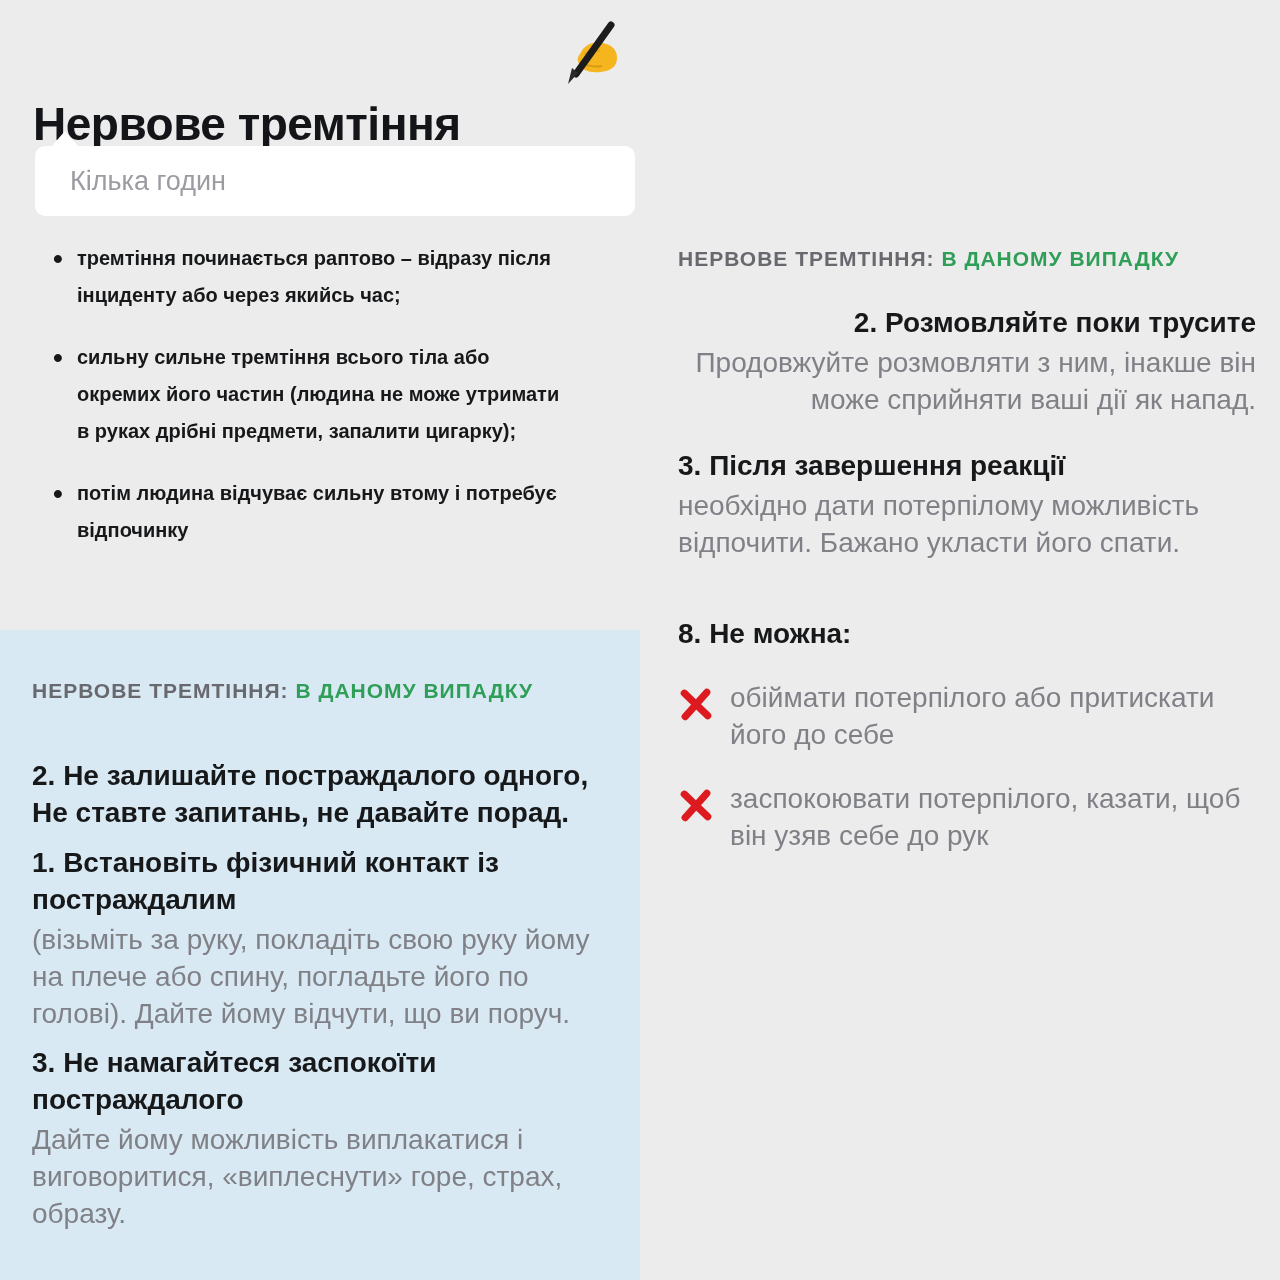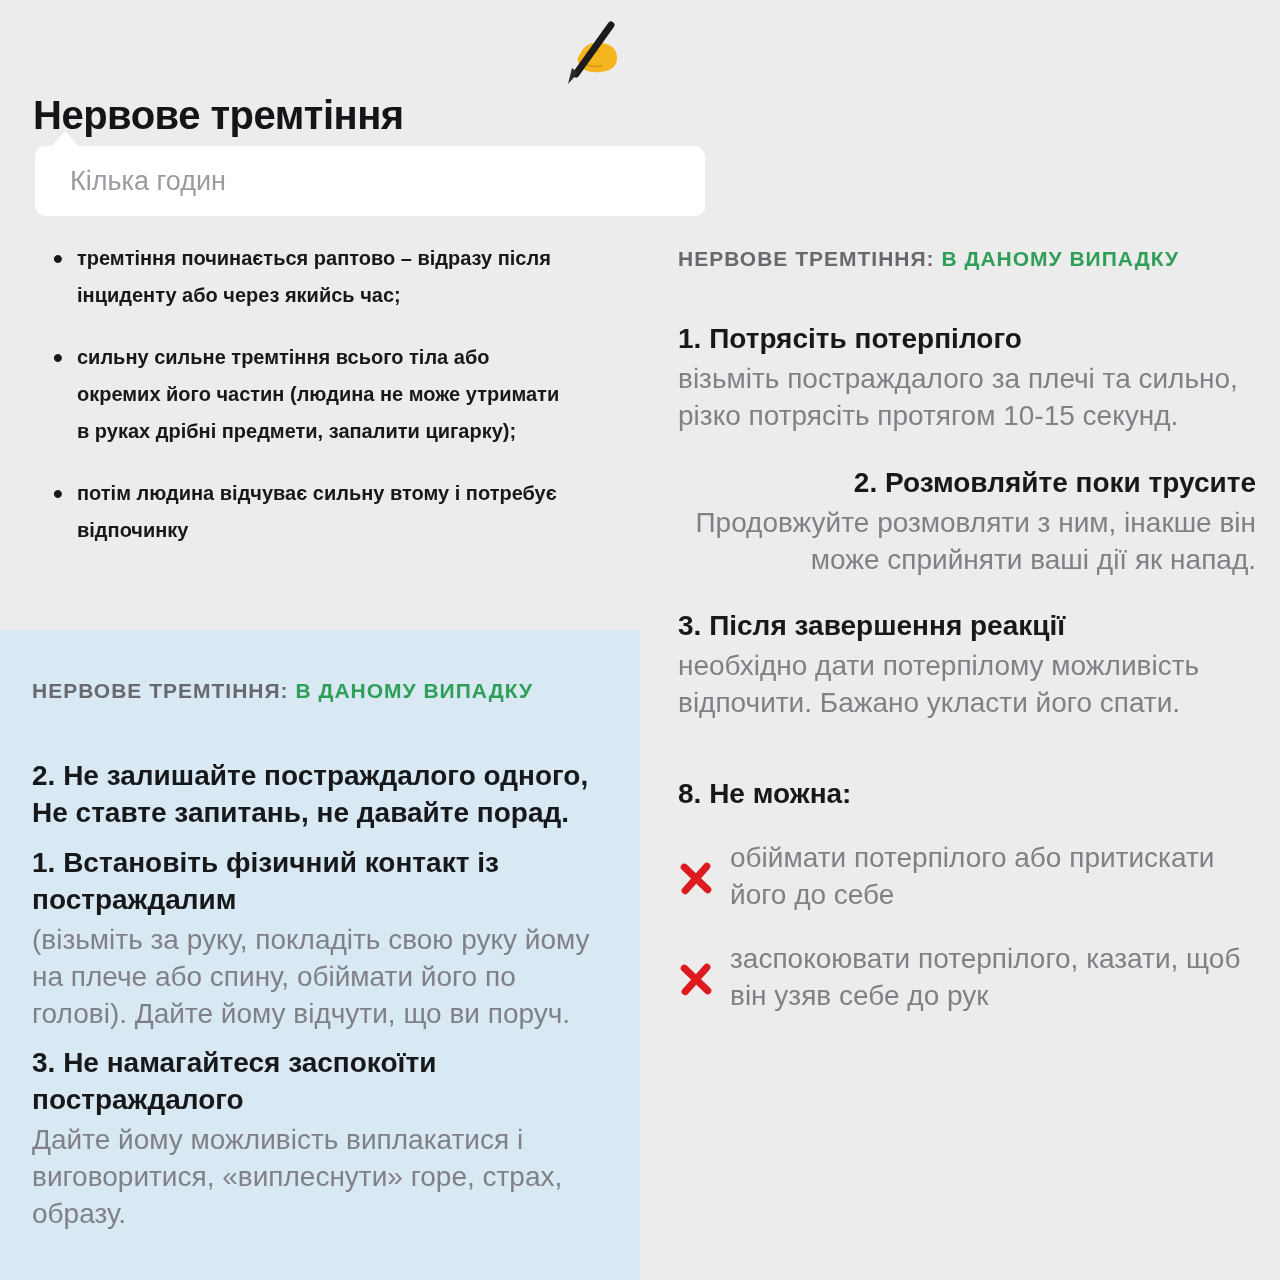--- a/index.html
+++ b/index.html
@@ -7,26 +7,26 @@
     width:1280px;height:1280px;
     background:#ececec;
     position:relative;
     overflow:hidden;
     font-family:"Liberation Sans",sans-serif;
     -webkit-font-smoothing:antialiased;
   }
   
   .page-title{
     position:absolute;left:33px;top:66px;
-    font-size:40px;font-weight:bold;color:#141518;
+    font-size:46px;font-weight:bold;color:#141518;
     letter-spacing:-0.5px;white-space:nowrap;
   }
   .emoji-wrap{position:absolute;left:556px;top:18px;width:76px;height:76px;}
   .bubble{
-    position:absolute;left:35px;top:146px;width:670px;height:70px;
+    position:absolute;left:35px;top:146px;width:600px;height:70px;
     background:#ffffff;border-radius:10px;
     display:flex;align-items:center;
   }
   .bubble::before{
     content:"";position:absolute;left:16px;top:-15px;
     border-left:14px solid transparent;border-right:14px solid transparent;
     border-bottom:16px solid #ffffff;
   }
   .bubble-text{margin-left:35px;font-size:27px;color:#9b9ca1;}
   
@@ -63,21 +63,21 @@
   .panel-left .step3{margin-top:12px;}
   
   .col-right{
     position:absolute;left:678px;top:0;width:578px;box-sizing:border-box;
     padding-top:244px;
   }
   .col-right .step1{margin-top:46px;}
   .col-right .step2{margin-top:30px;text-align:right;}
   .col-right .step3{margin-top:29px;}
   .col-right .step4{margin-top:54px;}
-  .no-row{display:flex;align-items:center;margin-top:27px;}
+  .no-row{display:flex;align-items:flex-start;margin-top:27px;}
   .no-row .x-wrap{flex:0 0 40px;width:40px;margin-top:7px;}
   .no-row .no-text{
     font-size:28px;color:#808187;line-height:37px;margin-left:12px;
   }
 </style>
 </head>
 <body>
 
 <h1 class="page-title">Нервове тремтіння</h1>
 
@@ -106,39 +106,35 @@
     <span class="hg">НЕРВОВЕ ТРЕМТІННЯ:</span>
     <span class="hgr">В ДАНОМУ ВИПАДКУ</span>
   </div>
 
   <div class="step step1">
     <p class="step-title">2. Не залишайте постраждалого одного, Не ставте запитань, не давайте порад.</p>
   </div>
 
   <div class="step step2">
     <p class="step-title">1. Встановіть фізичний контакт із постраждалим</p>
-    <p class="step-body">(візьміть за руку, покладіть свою руку йому на плече або спину, обіймати його по голові). Дайте йому відчути, що ви поруч.</p>
+    <p class="step-body">(візьміть за руку, покладіть свою руку йому на плече або спину, погладьте його по голові). Дайте йому відчути, що ви поруч.</p>
   </div>
 
   <div class="step step3">
     <p class="step-title">3.  Не намагайтеся заспокоїти постраждалого</p>
     <p class="step-body">Дайте йому можливість виплакатися і виговоритися, «виплеснути» горе, страх, образу.</p>
   </div>
 </section>
 
 <section class="col-right">
   <div class="panel-heading">
     <span class="hg">НЕРВОВЕ ТРЕМТІННЯ:</span>
     <span class="hgr">В ДАНОМУ ВИПАДКУ</span>
   </div>
 
-  <div class="step step1">
-    <p class="step-title">1. Потрясіть потерпілого</p>
-    <p class="step-body">візьміть постраждалого за плечі та сильно, різко потрясіть протягом 10-15 секунд.</p>
-  </div>
 
   <div class="step step2">
     <p class="step-title">2. Розмовляйте поки трусите</p>
     <p class="step-body">Продовжуйте розмовляти з ним, інакше він може сприйняти ваші дії як напад.</p>
   </div>
 
   <div class="step step3">
     <p class="step-title">3. Після завершення реакції</p>
     <p class="step-body">необхідно дати потерпілому можливість відпочити. Бажано укласти його спати.</p>
   </div>

